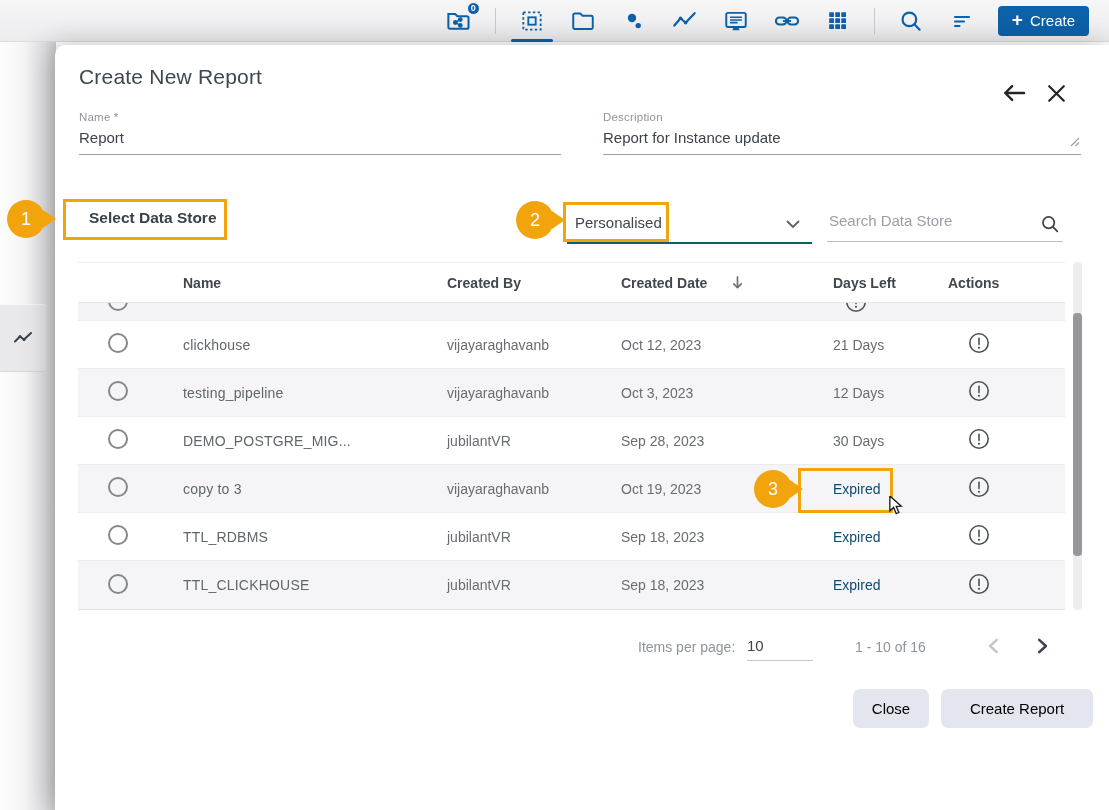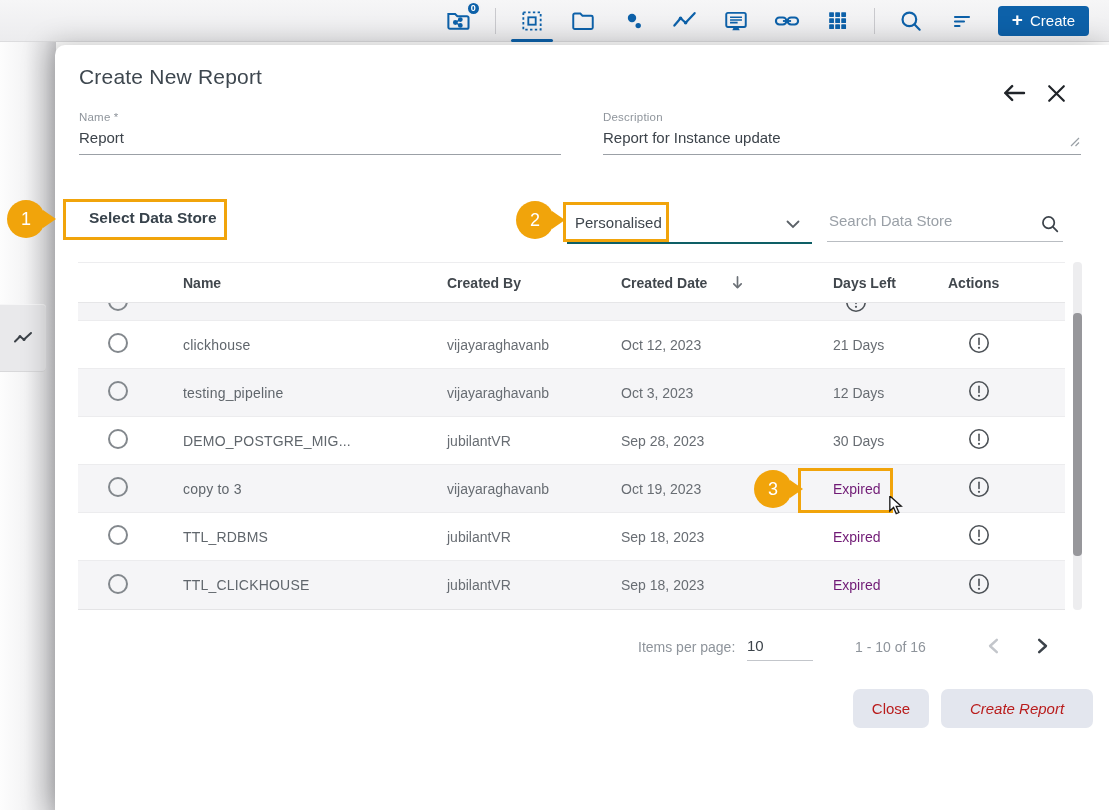--- a/index.html
+++ b/index.html
@@ -65,41 +65,41 @@
   .th-days { padding-left:33px; } .th-actions { padding-left:23px; }
   .partial-row { height:18px; background:#f4f4f6; overflow:hidden; border-bottom:1px solid #ececee; position:relative; }
   .partial-row .radio, .partial-row .warn { position:absolute; top:-12px; }
   .partial-row .radio { left:30px; } .partial-row .warn { left:767px; }
   .trow { height:48px; background:#fff; border-bottom:1px solid #ececee; font-size:14px; color:#686d73; cursor:pointer; }
   .trow.alt { background:#f5f5f7; }
   .trow:last-child { border-bottom:none; }
   .cell-name { padding-left:23px; color:#60666c; letter-spacing:.2px; }
   .cell-by { padding-left:27px; } .cell-date { padding-left:23px; }
   .cell-days { padding-left:33px; }
-  .cell-days.expired { color:#701a75; }
+  .cell-days.expired { color:#0c4a6e; }
   .cell-radio { padding-left:30px; } .cell-actions { padding-left:43px; }
   .radio { display:inline-block; width:20px; height:20px; border:2px solid #83888d; border-radius:50%; background:transparent; cursor:pointer; }
   .warn { display:inline-block; width:22px; height:22px; cursor:pointer; }
 
   .vscroll-track { position:absolute; left:1018px; top:217px; width:9px; height:348px; background:#ededef; border-radius:4px; }
   .vscroll-thumb { position:absolute; left:0; top:51px; width:9px; height:243px; background:#97979b; border-radius:4px; cursor:grab; }
 
   
   .pag-label { position:absolute; left:583px; top:594px; font-size:14px; color:#8e949b; }
   .pag-size { position:absolute; left:692px; top:592px; width:66px; font-size:15px; color:#3c434a;
     border-bottom:1px solid #c3c6cb; padding-bottom:6px; cursor:pointer; }
   .pag-range { position:absolute; left:800px; top:594px; font-size:14px; color:#8e949b; }
   .pag-prev { position:absolute; left:928px; top:591px; width:22px; height:22px; background:none; border:none; cursor:default; }
   .pag-next { position:absolute; left:976px; top:591px; width:22px; height:22px; background:none; border:none; cursor:pointer; }
 
   
   .btn { position:absolute; top:644px; height:39px; background:#e3e6ee; border:none; border-radius:7px;
-    font-family:"Liberation Sans",sans-serif; font-size:15px; color:#b91c1c; cursor:pointer; }
+    font-family:"Liberation Sans",sans-serif; font-size:15px; color:#000000; cursor:pointer; }
   .btn-close { left:798px; width:76px; }
-  .btn-create { left:886px; width:152px;font-style:italic; }
+  .btn-create { left:886px; width:152px; }
 
   
   .anno-box { position:absolute; border:3px solid #f1a40b; pointer-events:none; z-index:50; }
   .box-1 { left:63px; top:199px; width:164px; height:41px; }
   .box-2 { left:563px; top:202px; width:106px; height:40px; }
   .box-3 { left:798px; top:468px; width:95px; height:45px; }
   .step-badge { position:absolute; width:38px; height:38px; border-radius:50%; background:#f1a40b; color:#fff;
     font-size:18px; display:flex; align-items:center; justify-content:center; z-index:51; pointer-events:none; }
   .step-badge::after { content:""; position:absolute; right:-11px; top:10px; border-top:9px solid transparent;
     border-bottom:9px solid transparent; border-left:13px solid #f1a40b; }

